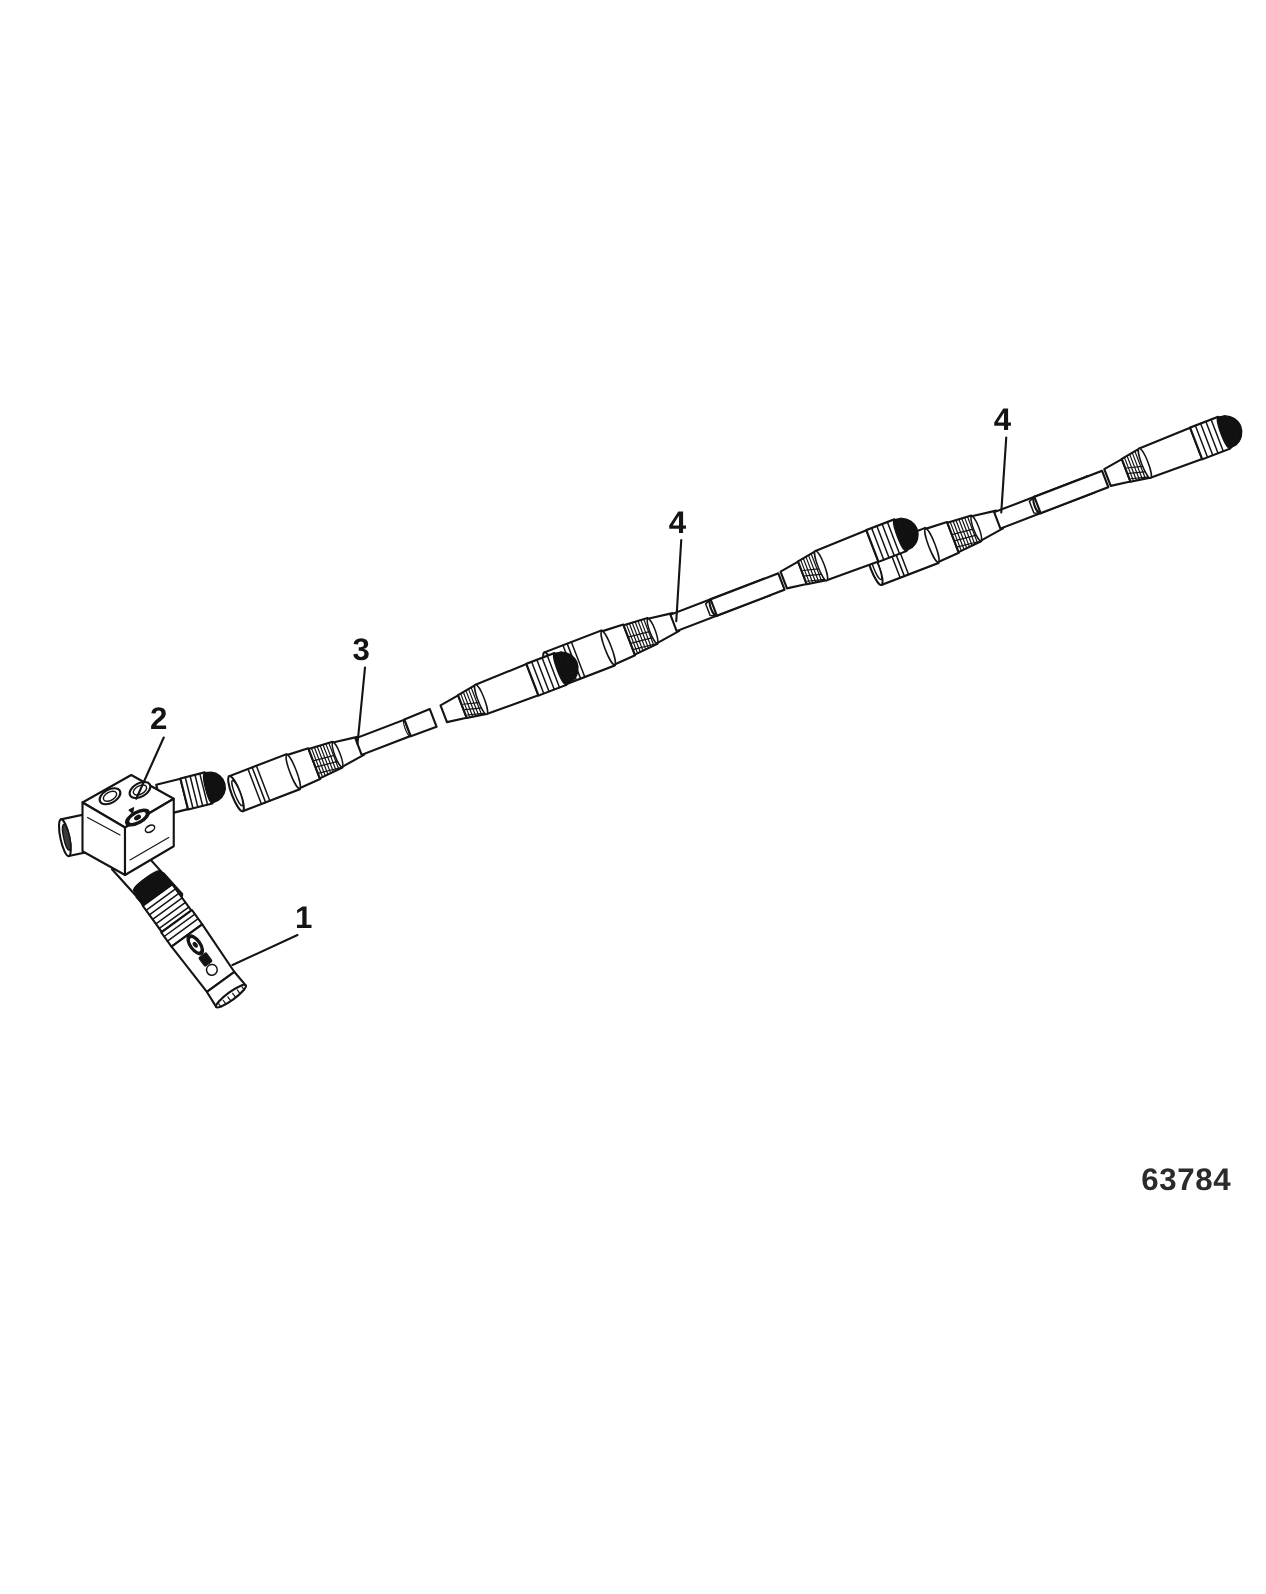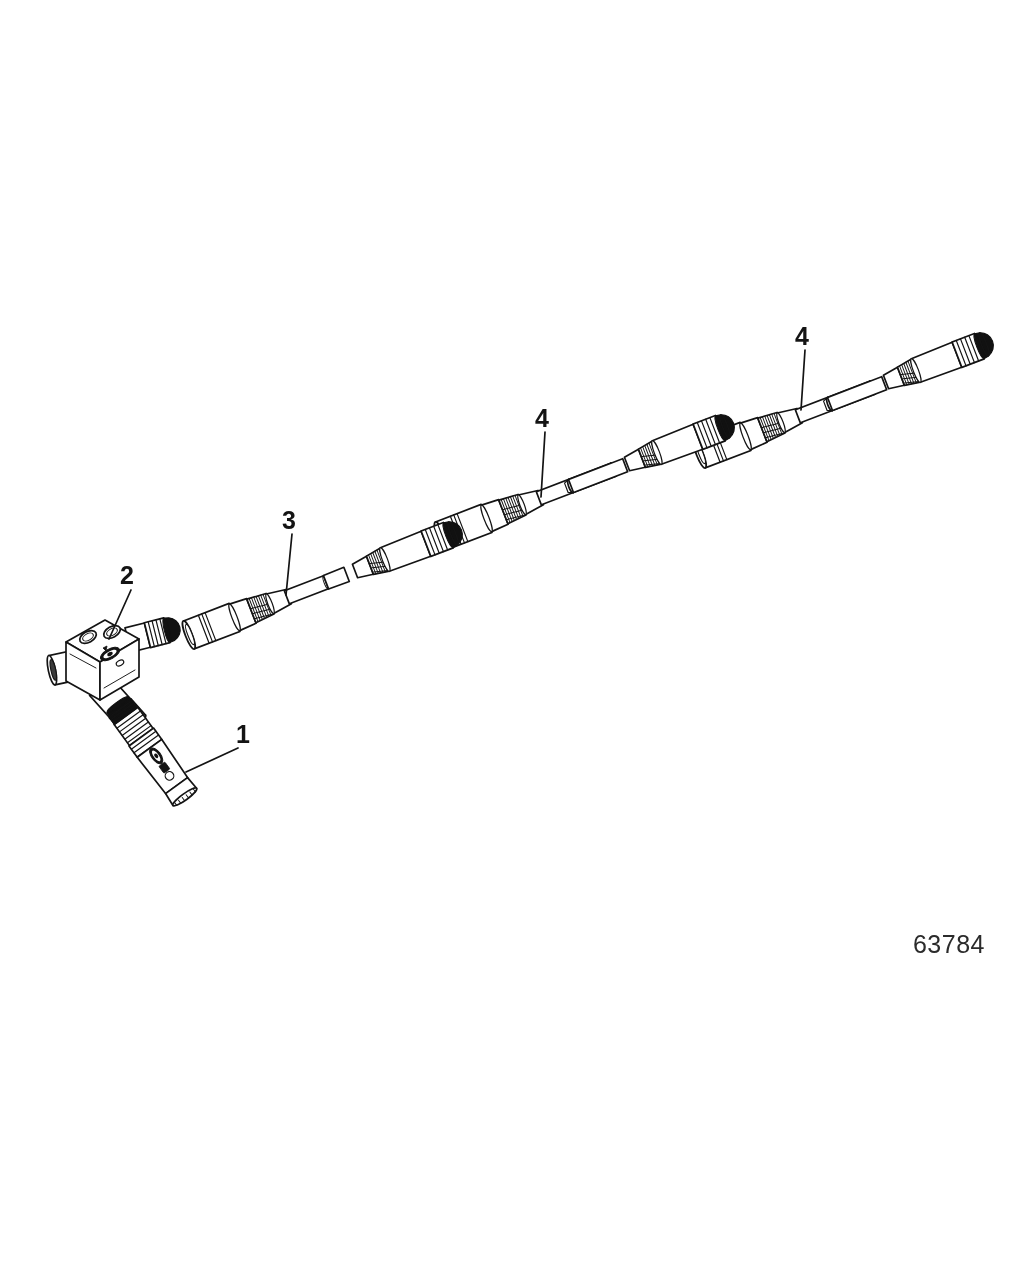--- a/index.html
+++ b/index.html
@@ -26,21 +26,21 @@
     font-weight:700;
     font-size:25px;
     line-height:1;
     color:#141414;
     letter-spacing:0px;
     user-select:none;
   }
   #drawing-number{
     position:absolute;
     font-family:"Liberation Sans", sans-serif;
-    font-weight:400;
+    font-weight:700;
     font-size:25px;
     color:#2b2b2b;
     letter-spacing:0.5px;
     right:28px;
     top:930px;
   }
 </style>
 </head>
 <body>
 

